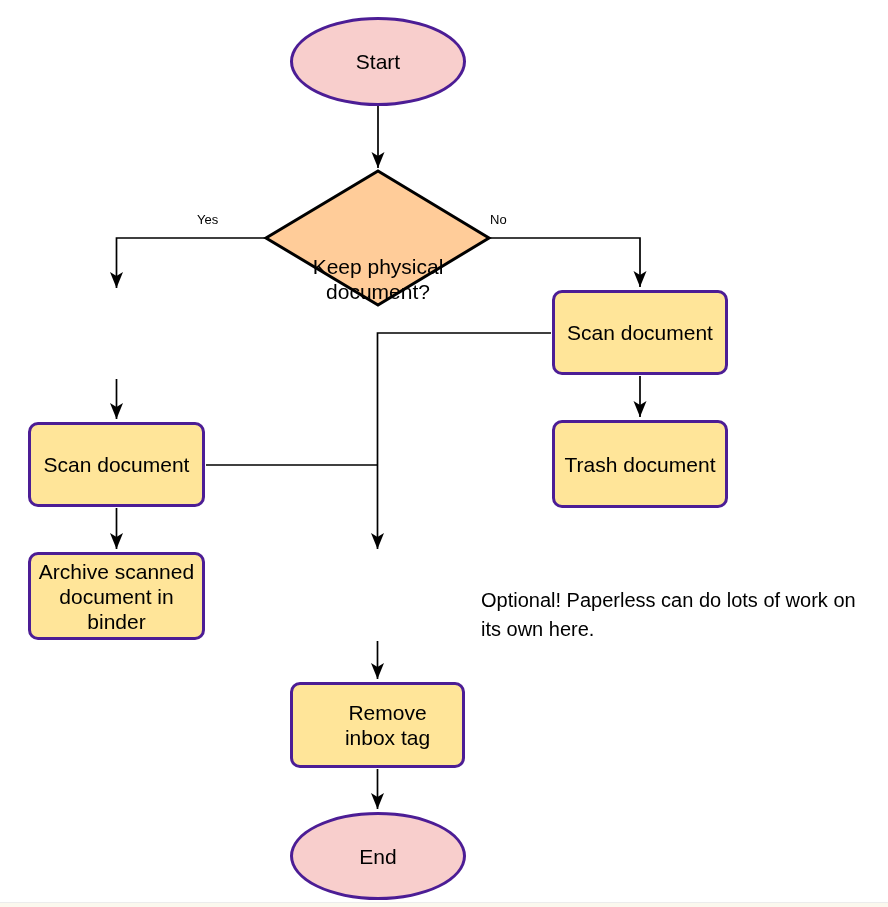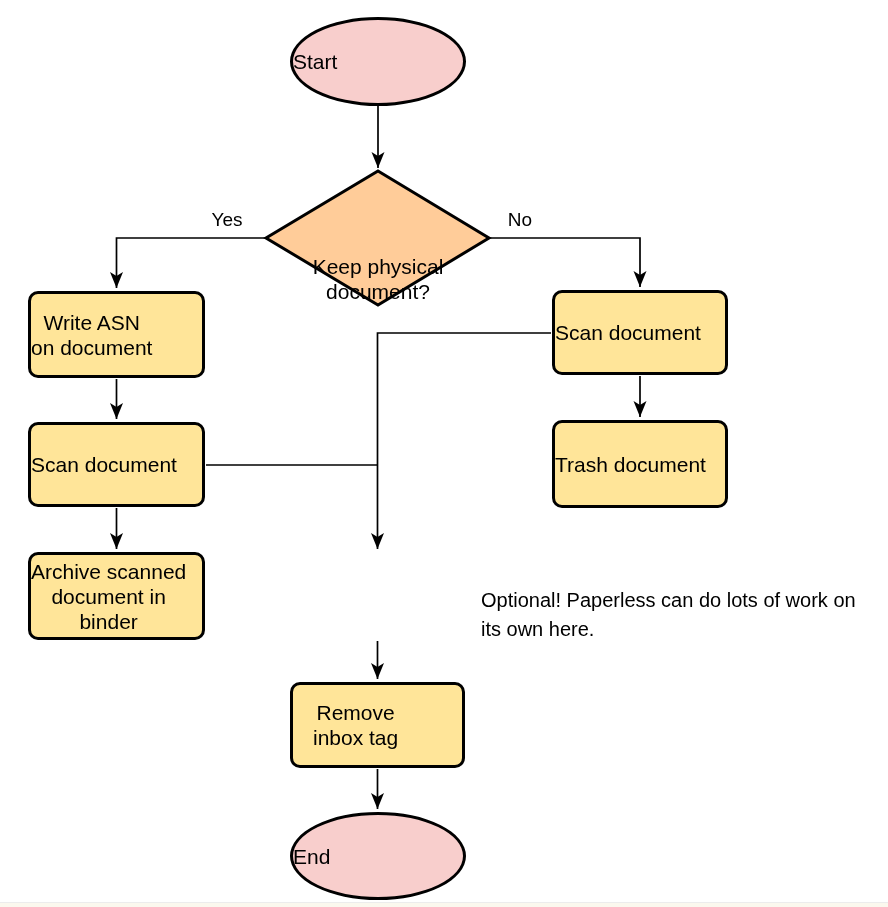--- a/index.html
+++ b/index.html
@@ -31,25 +31,26 @@
   .shape-diamond {
     fill: #ffcc99;
     stroke: #000000;
     stroke-width: 3px;
   }
   .node {
     position: absolute;
     box-sizing: border-box;
     display: flex;
     align-items: center;
+    justify-content: center;
     text-align: center;
     font-size: 21px;
     line-height: 25px;
     white-space: pre-line;
-    border: 3px solid #000000;
+    border: 3px solid #4c1d95;
   }
   .process {
     background: #ffe599;
     border-radius: 10px;
   }
   .terminator {
     background: #f8cecc;
     border-radius: 50%;
   }
   .decision-label {
@@ -58,23 +59,23 @@
     align-items: flex-end;
     justify-content: center;
     text-align: center;
     font-size: 21px;
     line-height: 25px;
     white-space: pre-line;
     background: transparent;
   }
   .edge-label {
     position: absolute;
-    font-size: 19px;
+    font-size: 13px;
     line-height: 20px;
-    text-align: center;
+    text-align: left;
   }
   .note {
     position: absolute;
     left: 481px;
     top: 586px;
     width: 407px;
     font-size: 20px;
     line-height: 29px;
     text-align: left;
     white-space: pre-line;
@@ -134,24 +135,20 @@
   </div>
 
   <div class="decision-label n-decision-label">
     <span>Keep physical
 document?</span>
   </div>
 
   <div class="edge-label l-yes">Yes</div>
   <div class="edge-label l-no">No</div>
 
-  <div class="node process n-write-asn">
-    <span>Write ASN
-on document</span>
-  </div>
 
   <div class="node process n-scan-left">
     <span>Scan document</span>
   </div>
 
   <div class="node process n-archive">
     <span>Archive scanned
 document in
 binder</span>
   </div>

